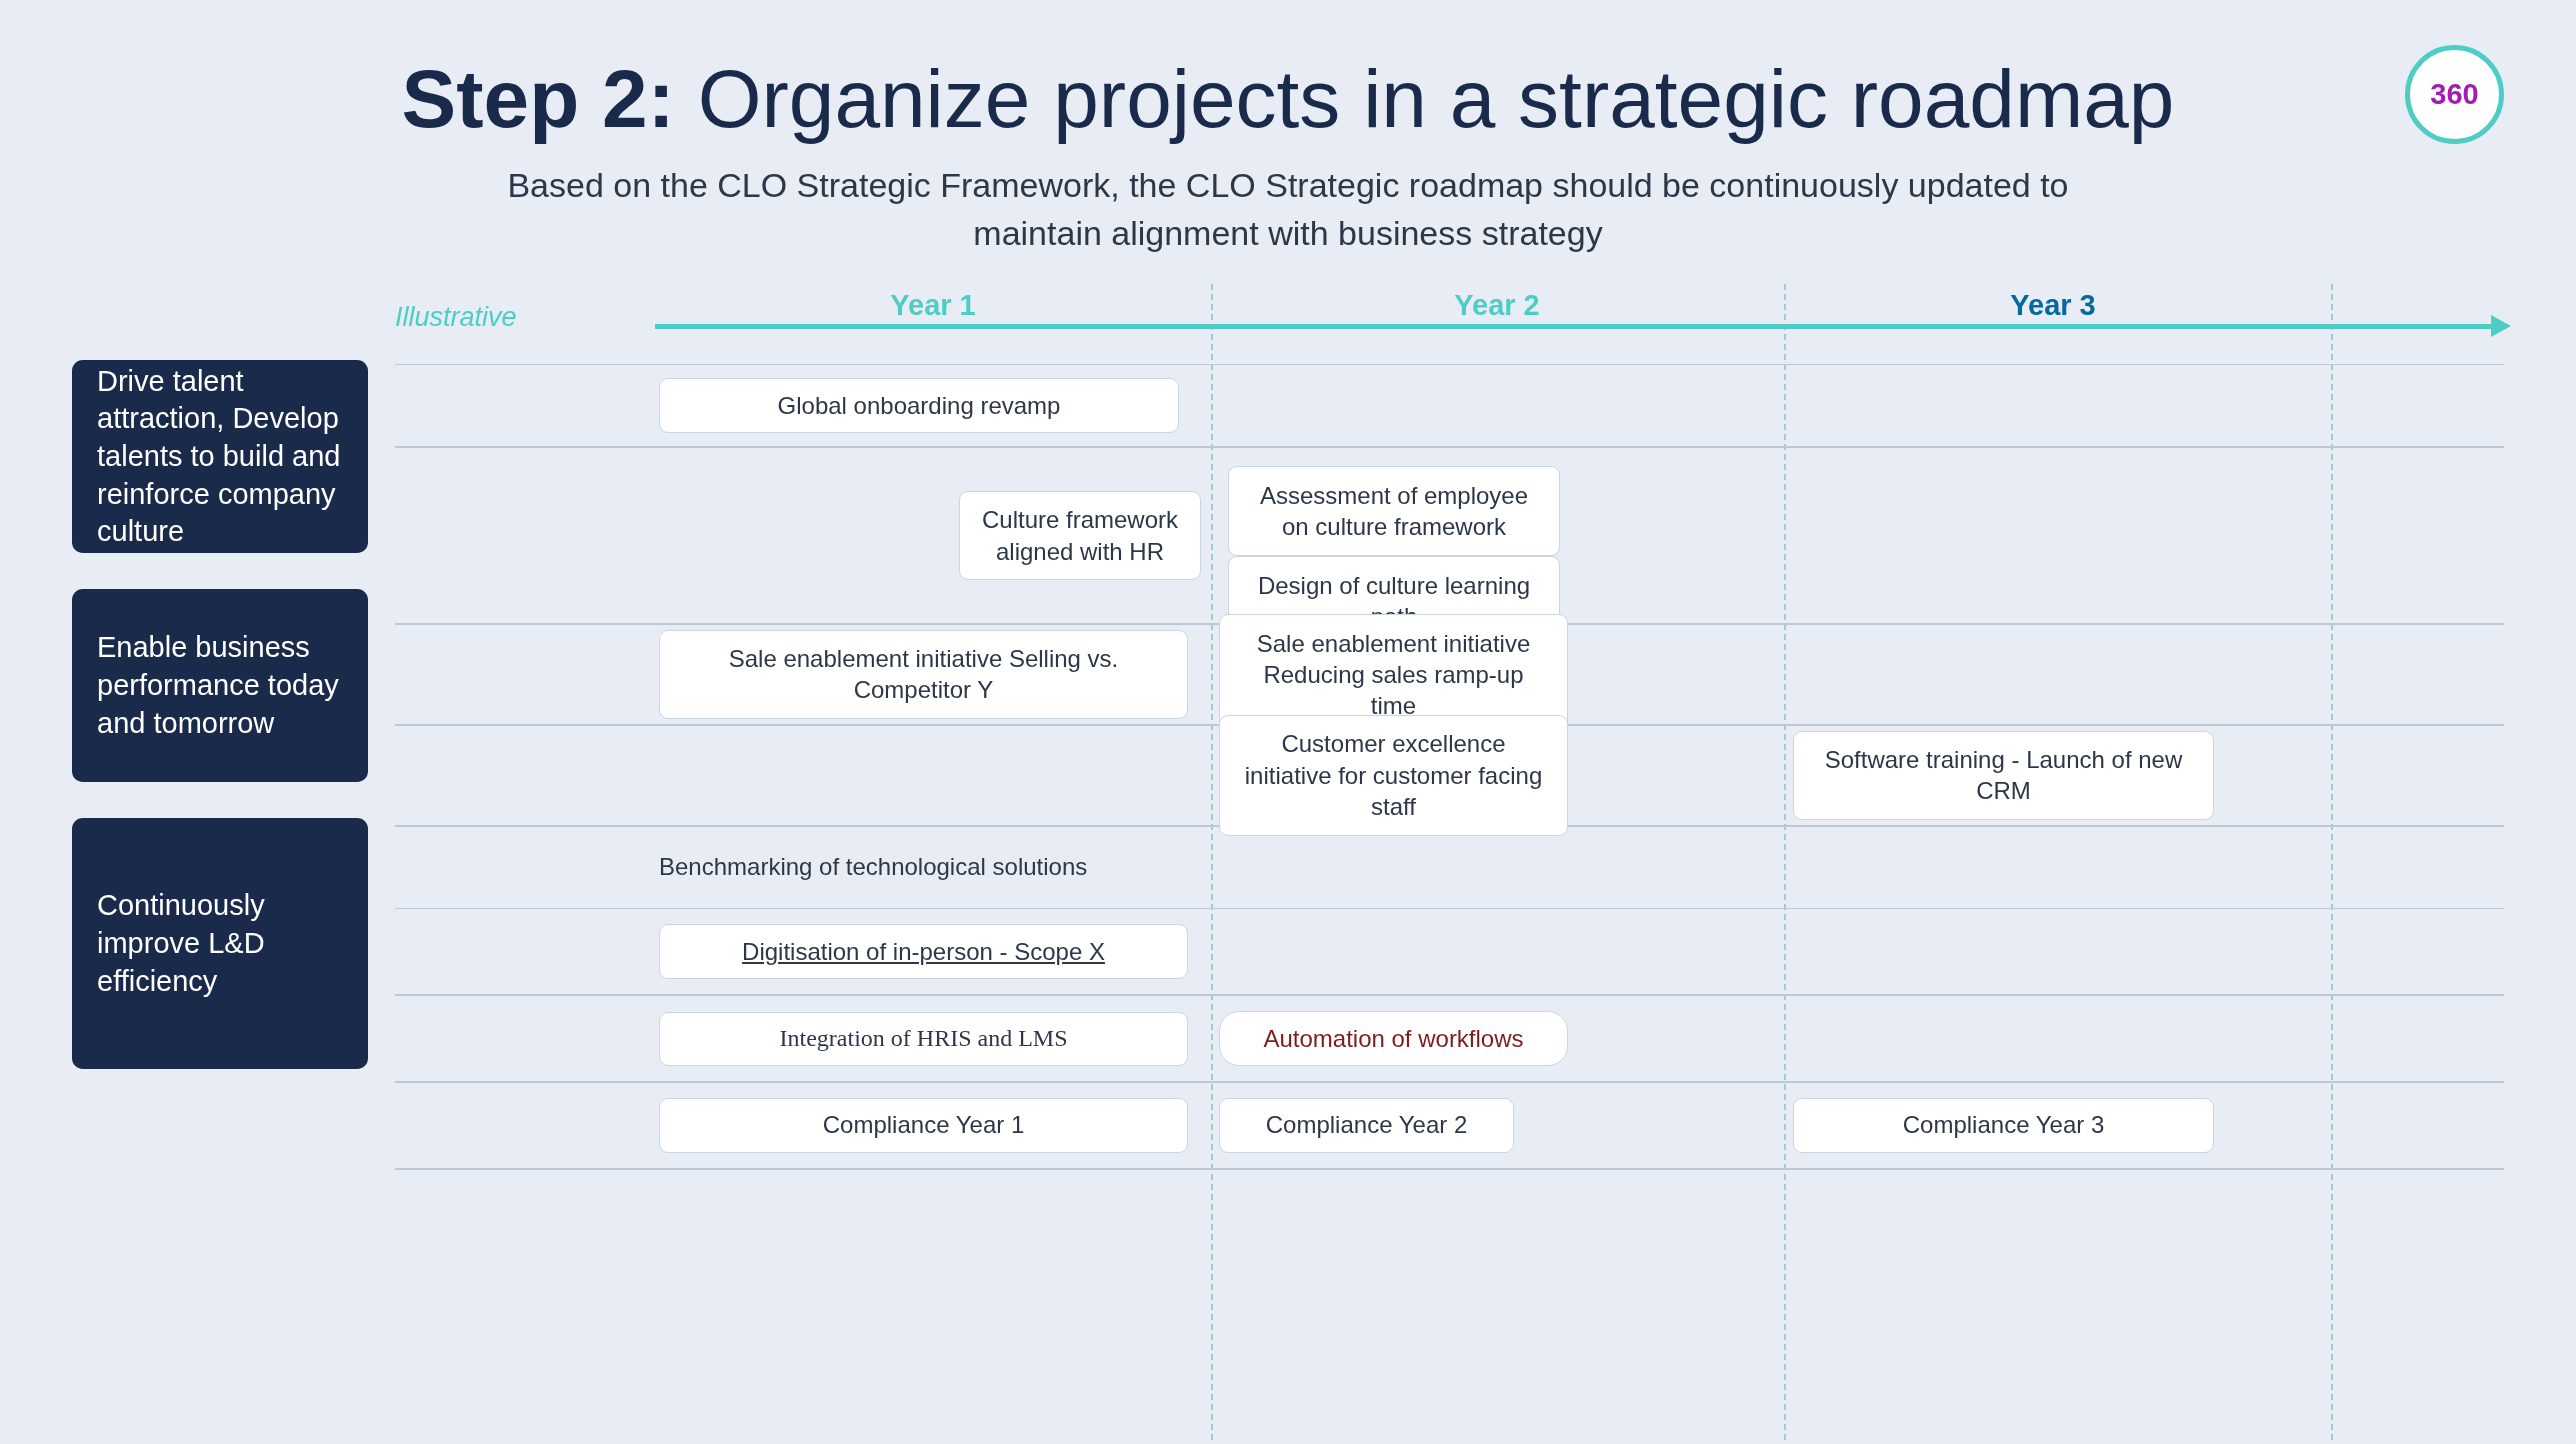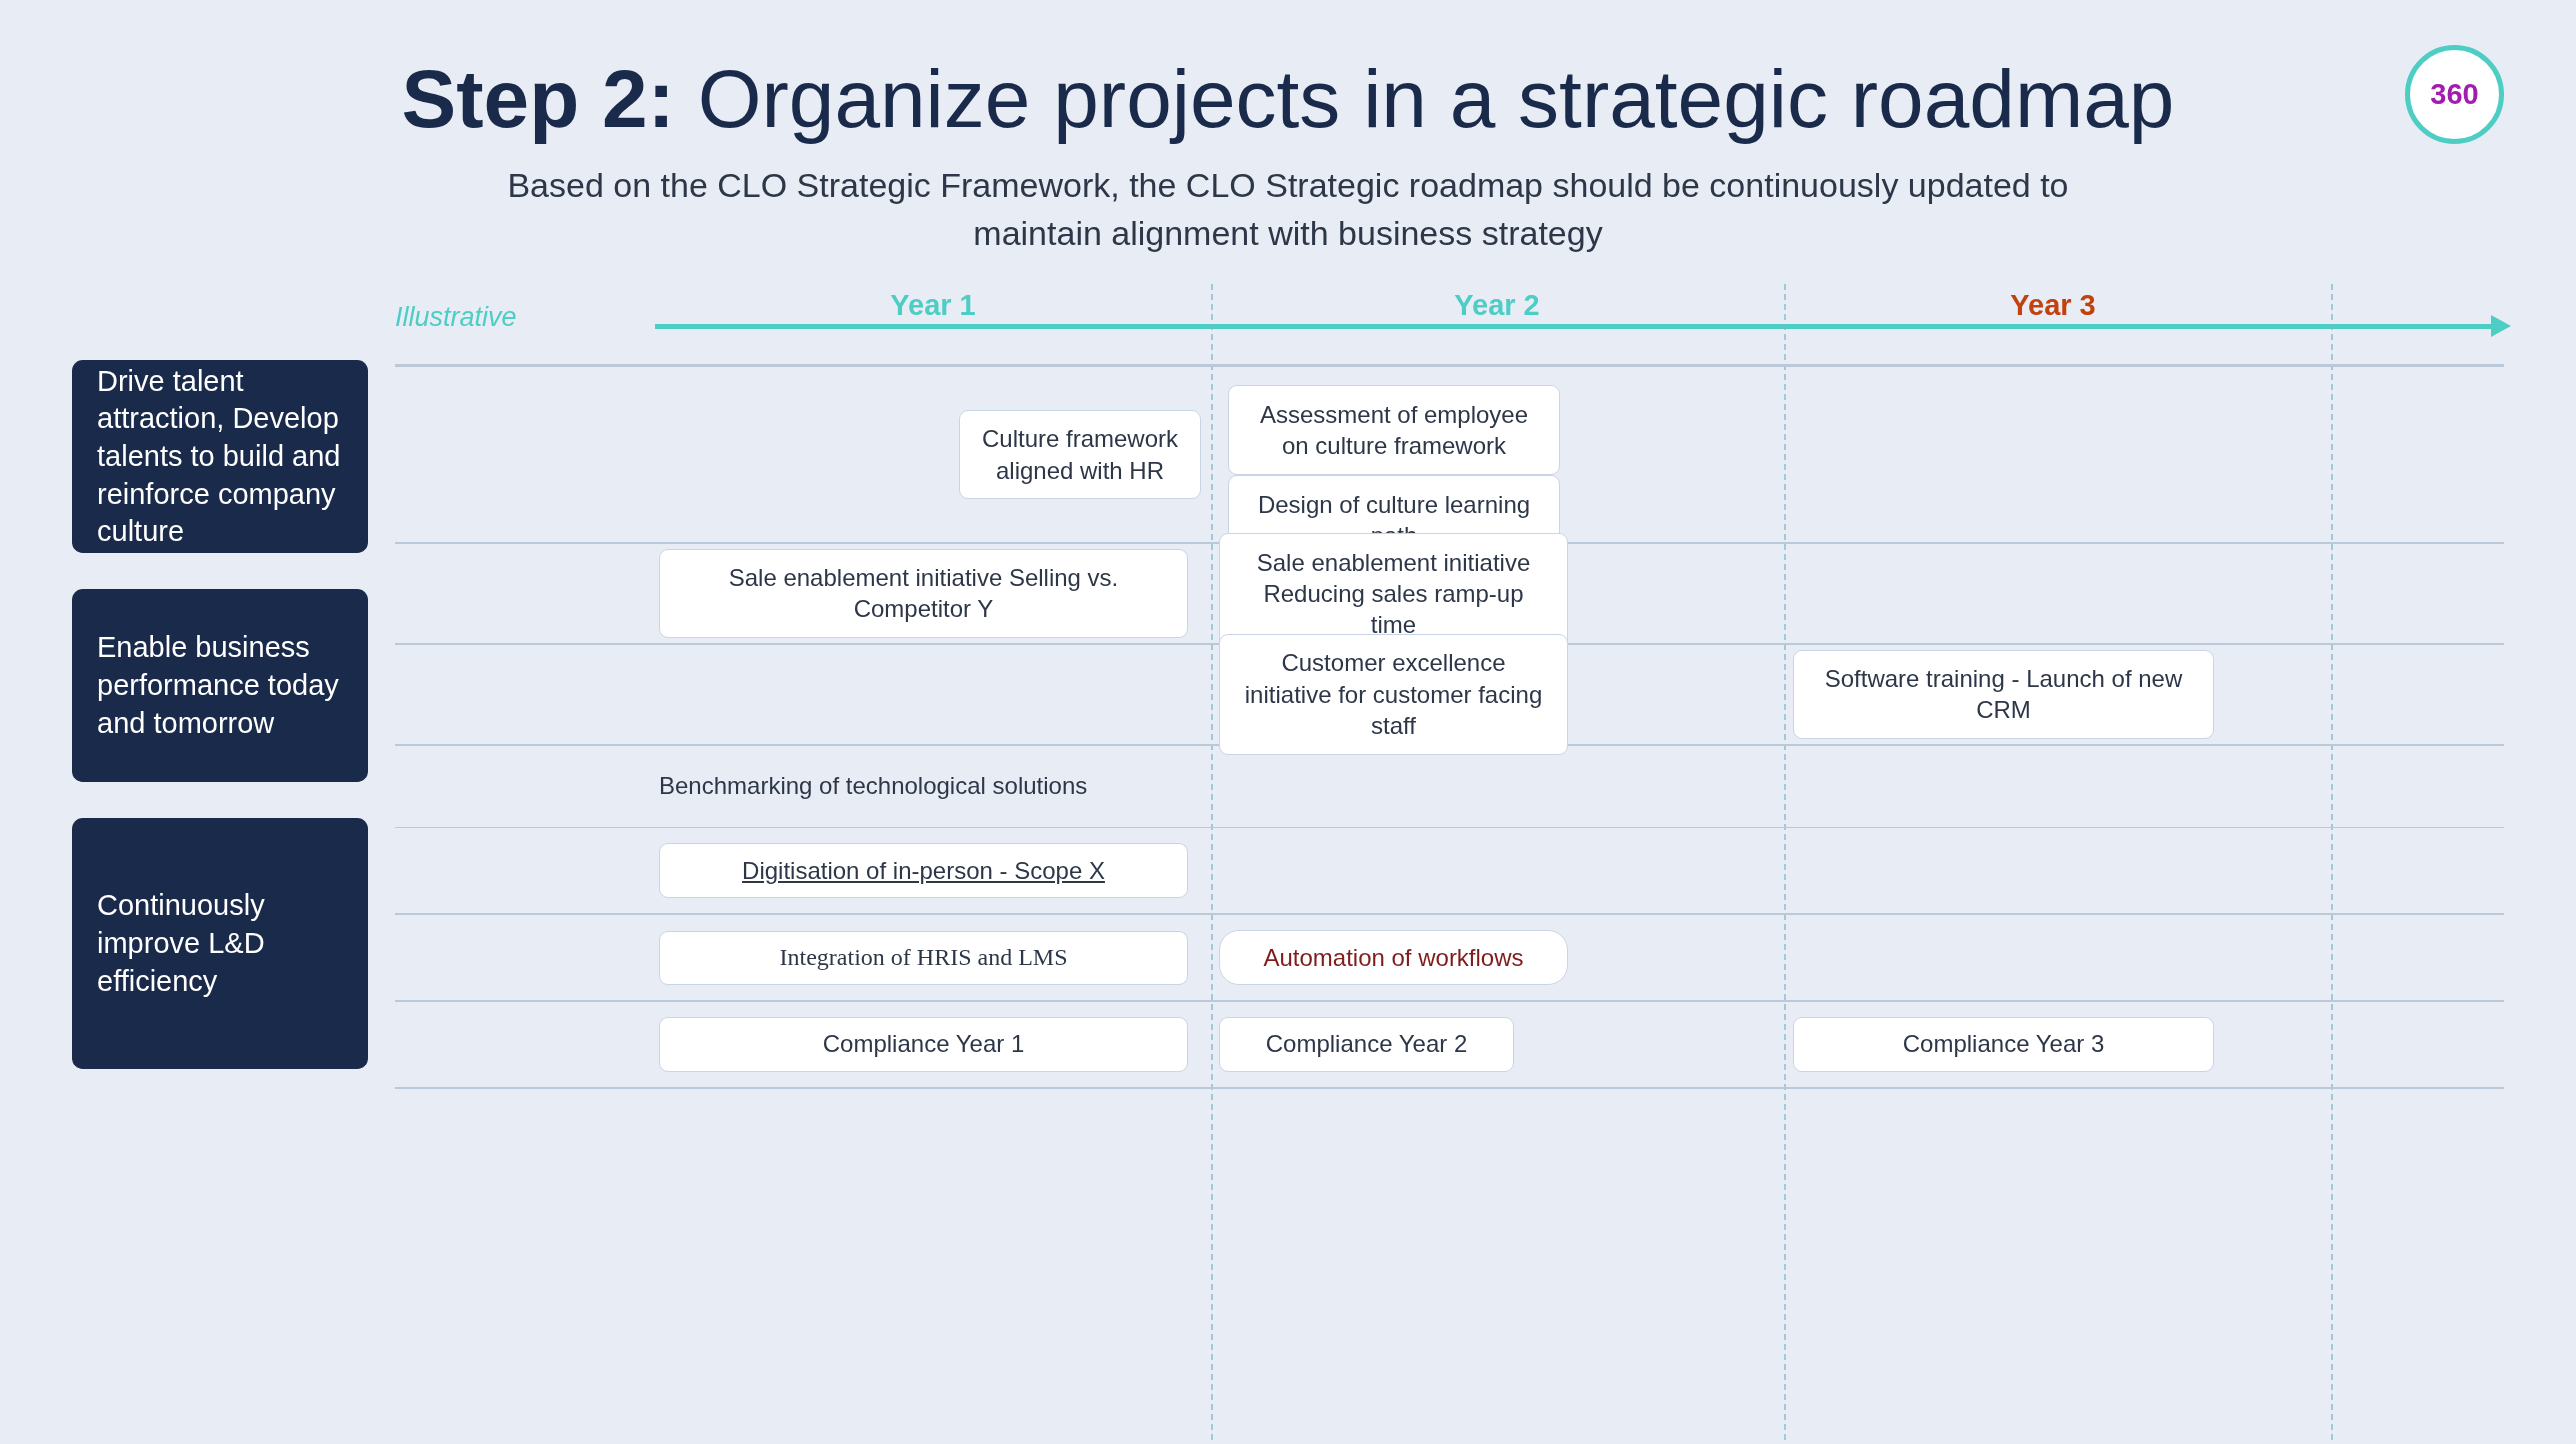--- a/index.html
+++ b/index.html
@@ -135,30 +135,35 @@
       <div style="position:relative; height:72px; margin-bottom:7.2px;">
         <span style="position:absolute; left:0; top:18px; font-size:27px; font-style:italic; color:#4ecdc4; font-weight:500;">Illustrative</span>
 
         <div style="position:absolute; left:260px; right:0; top:40px; height:4.5px; background:#4ecdc4;"></div>
         <div style="position:absolute; right:-7.2px; top:31px; width:0; height:0; border-top:11.6px solid transparent; border-bottom:11.6px solid transparent; border-left:20px solid #4ecdc4;"></div>
 
         <span style="position:absolute; left:calc(260px + 278px); top:4.5px; font-size:29px; font-weight:600; color:#4ecdc4; transform:translateX(-50%);">Year 1</span>
 
         <span style="position:absolute; left:calc(260px + 842px); top:4.5px; font-size:29px; font-weight:600; color:#4ecdc4; transform:translateX(-50%);">Year 2</span>
 
-        <span style="position:absolute; left:calc(260px + 1398px); top:4.5px; font-size:29px; font-weight:600; color:#c2410c; transform:translateX(-50%);">Year 3</span>
+        <span style="position:absolute; left:calc(260px + 1398px); top:4.5px; font-size:29px; font-weight:600; color:#0369a1; transform:translateX(-50%);">Year 3</span>
 
         <div style="position:absolute; left:calc(260px + 556px); top:0; bottom:-1344px; width:1.8px; border-left:2.7px dashed #7ab8c4; opacity:0.65;"></div>
         <div style="position:absolute; left:calc(260px + 1129px); top:0; bottom:-1344px; width:1.8px; border-left:2.7px dashed #7ab8c4; opacity:0.65;"></div>
         <div style="position:absolute; left:calc(260px + 1676px); top:0; bottom:-1344px; width:1.8px; border-left:2.7px dashed #7ab8c4; opacity:0.65;"></div>
       </div>
 
       <div style="position:relative;">
         <div style="width:100%; height:1.8px; background:#bbc8d8;"></div>
 
+        <div style="position:relative; height:81px; display:flex; align-items:center;">
+          <div style="position:absolute; left:264px; width:520px; background:white; border:1.3px solid #c8d5e5; border-radius:9px; padding:12.5px 18px; font-size:24px; color:#2d3748; text-align:center;">
+            <span>Global onboarding revamp</span>
+          </div>
+        </div>
 
         <div style="width:100%; height:1.8px; background:#bbc8d8;"></div>
 
         <div style="position:relative; height:175px; display:flex; align-items:center;">
 
           <div style="position:absolute; left:564px; width:242px; background:white; border:1.3px solid #c8d5e5; border-radius:9px; padding:12.5px 18px; font-size:24px; color:#2d3748; text-align:center; line-height:1.3;">
             <span>Culture framework aligned with HR</span>
           </div>
 
           <div style="position:absolute; left:833px; width:332px; background:white; border:1.3px solid #c8d5e5; border-radius:9px; padding:12.5px 18px; font-size:24px; color:#2d3748; text-align:center; line-height:1.3; top:18px;">

